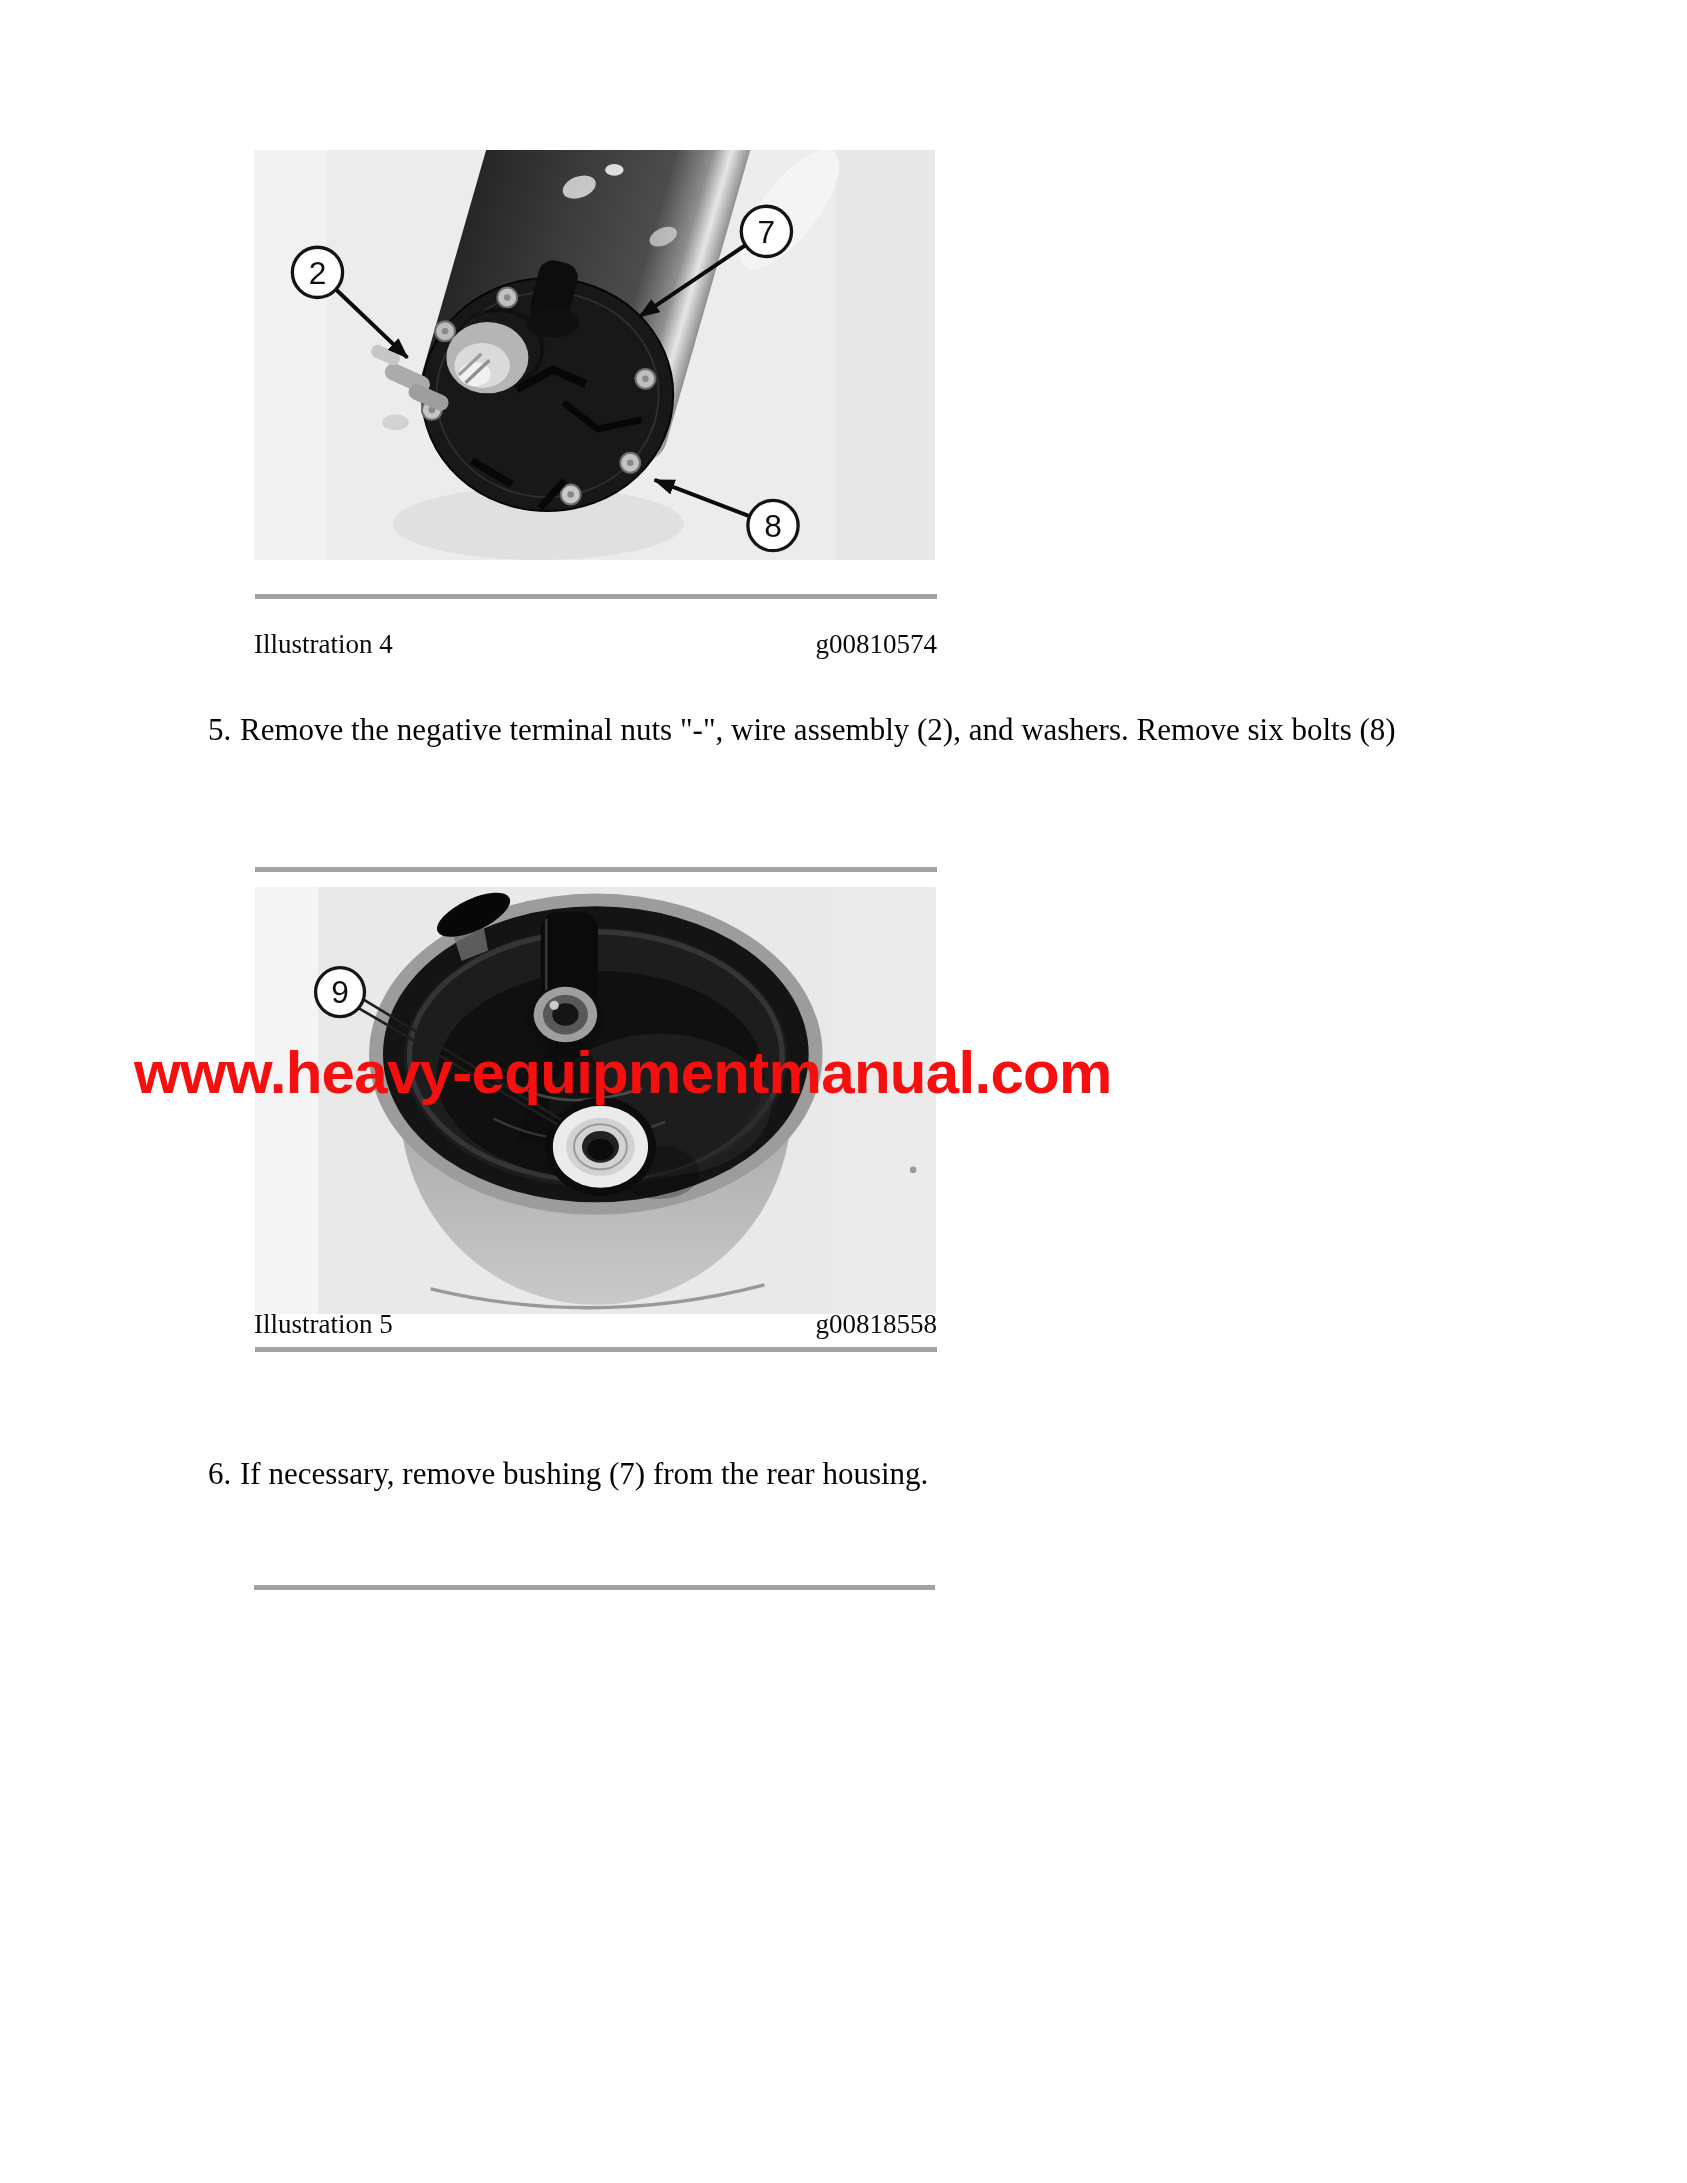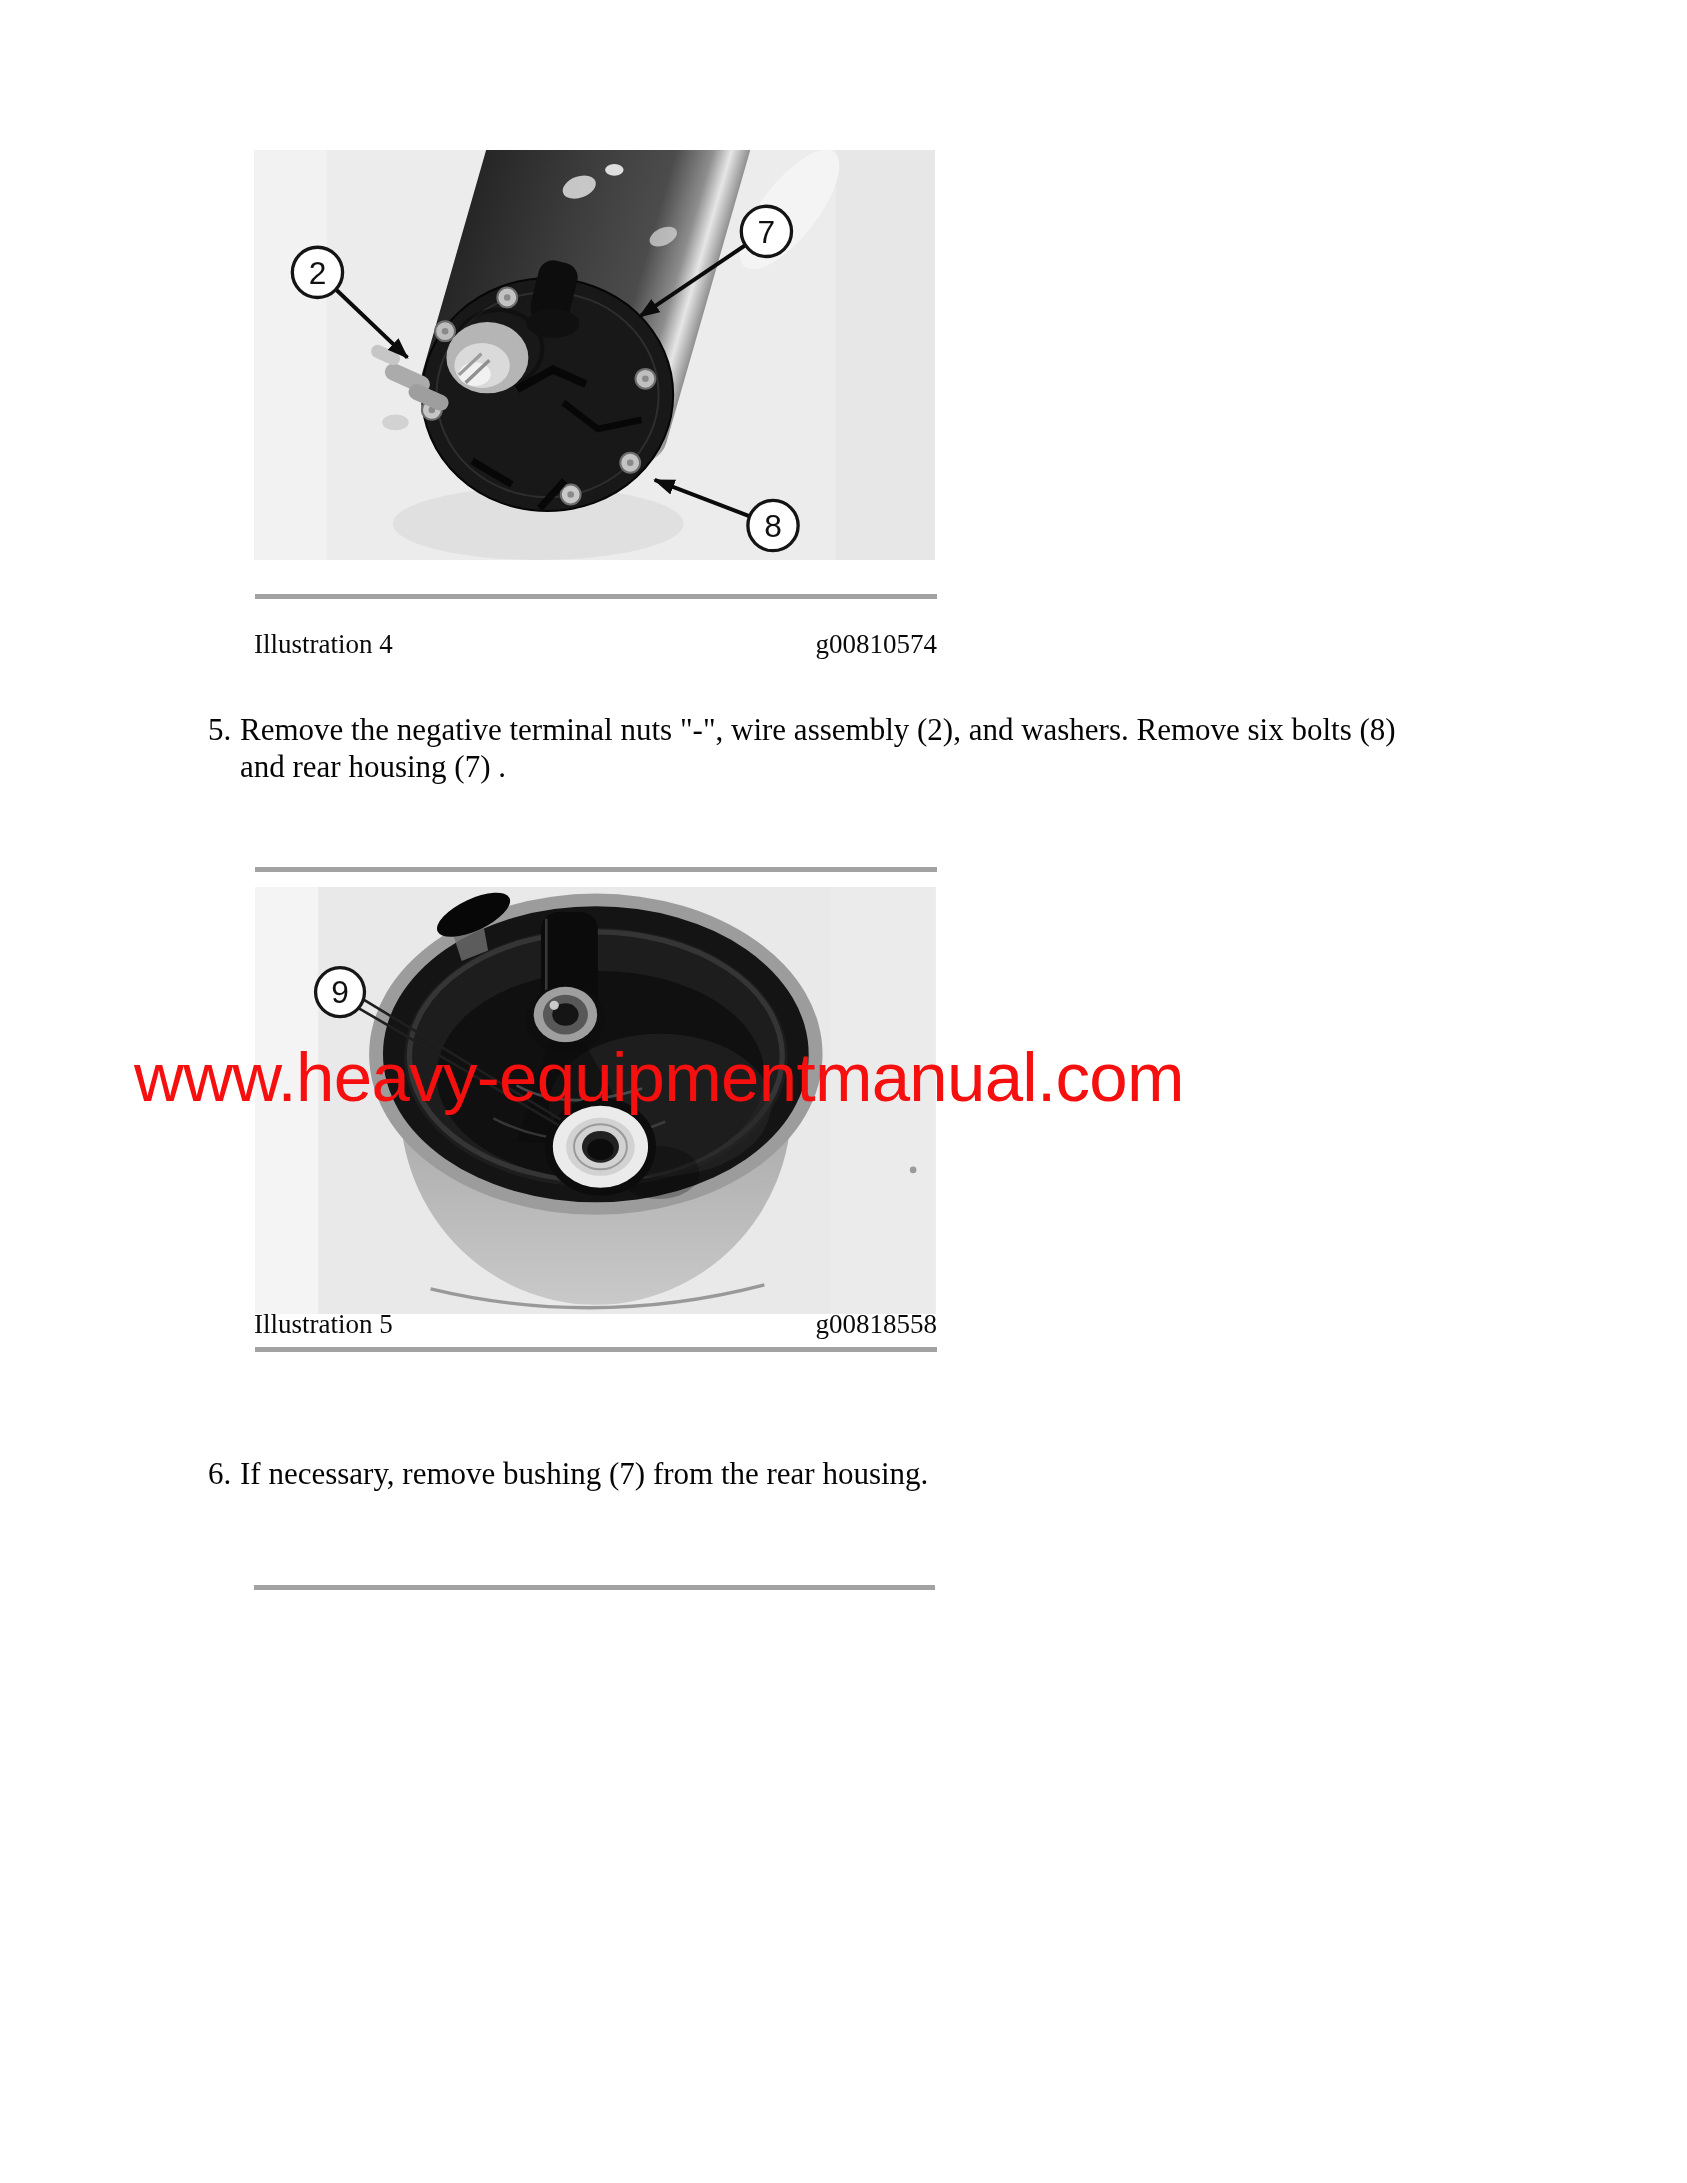--- a/index.html
+++ b/index.html
@@ -27,22 +27,22 @@
     font-size:31px;
     line-height:37px;
     color:#050505;
     white-space:nowrap;
   }
   .step .num{position:absolute;left:0;top:0;}
   .step .lines{margin-left:32px;}
   .watermark{
     position:absolute;
     font-family:"Liberation Sans", sans-serif;
-    font-weight:normal;
-    font-size:69px;
+    font-weight:bold;
+    font-size:60px;
     line-height:1;
     white-space:nowrap;
     letter-spacing:-0.7px;
   }
 </style>
 </head>
 <body>
 
 <div class="page">
 
@@ -156,21 +156,20 @@
 
   <div class="caption-row" style="left:254px;top:631px;width:683px;gap:9px;">
     <span>Illustration 4</span>
     <span>g00810574</span>
   </div>
 
   <div class="step" style="left:208px;top:711px;">
     <span class="num">5.</span>
     <div class="lines">
       <div>Remove the negative terminal nuts "-", wire assembly (2), and washers. Remove six bolts (8)</div>
-      <div>and rear housing (7) .</div>
     </div>
   </div>
 
   <div class="rule" style="left: 255px; top: 867px; width: 682px; background: rgb(162, 162, 162);"></div>
 
   <svg class="photo" style="left:255px;top:887px;" width="681" height="427" viewBox="0 0 1029 646">
     <defs>
       <linearGradient id="shellGrad" x1="0" y1="0" x2="0" y2="1">
         <stop offset="0" stop-color="#8f8f8f"></stop>
         <stop offset="0.6" stop-color="#b0b0b0"></stop>

